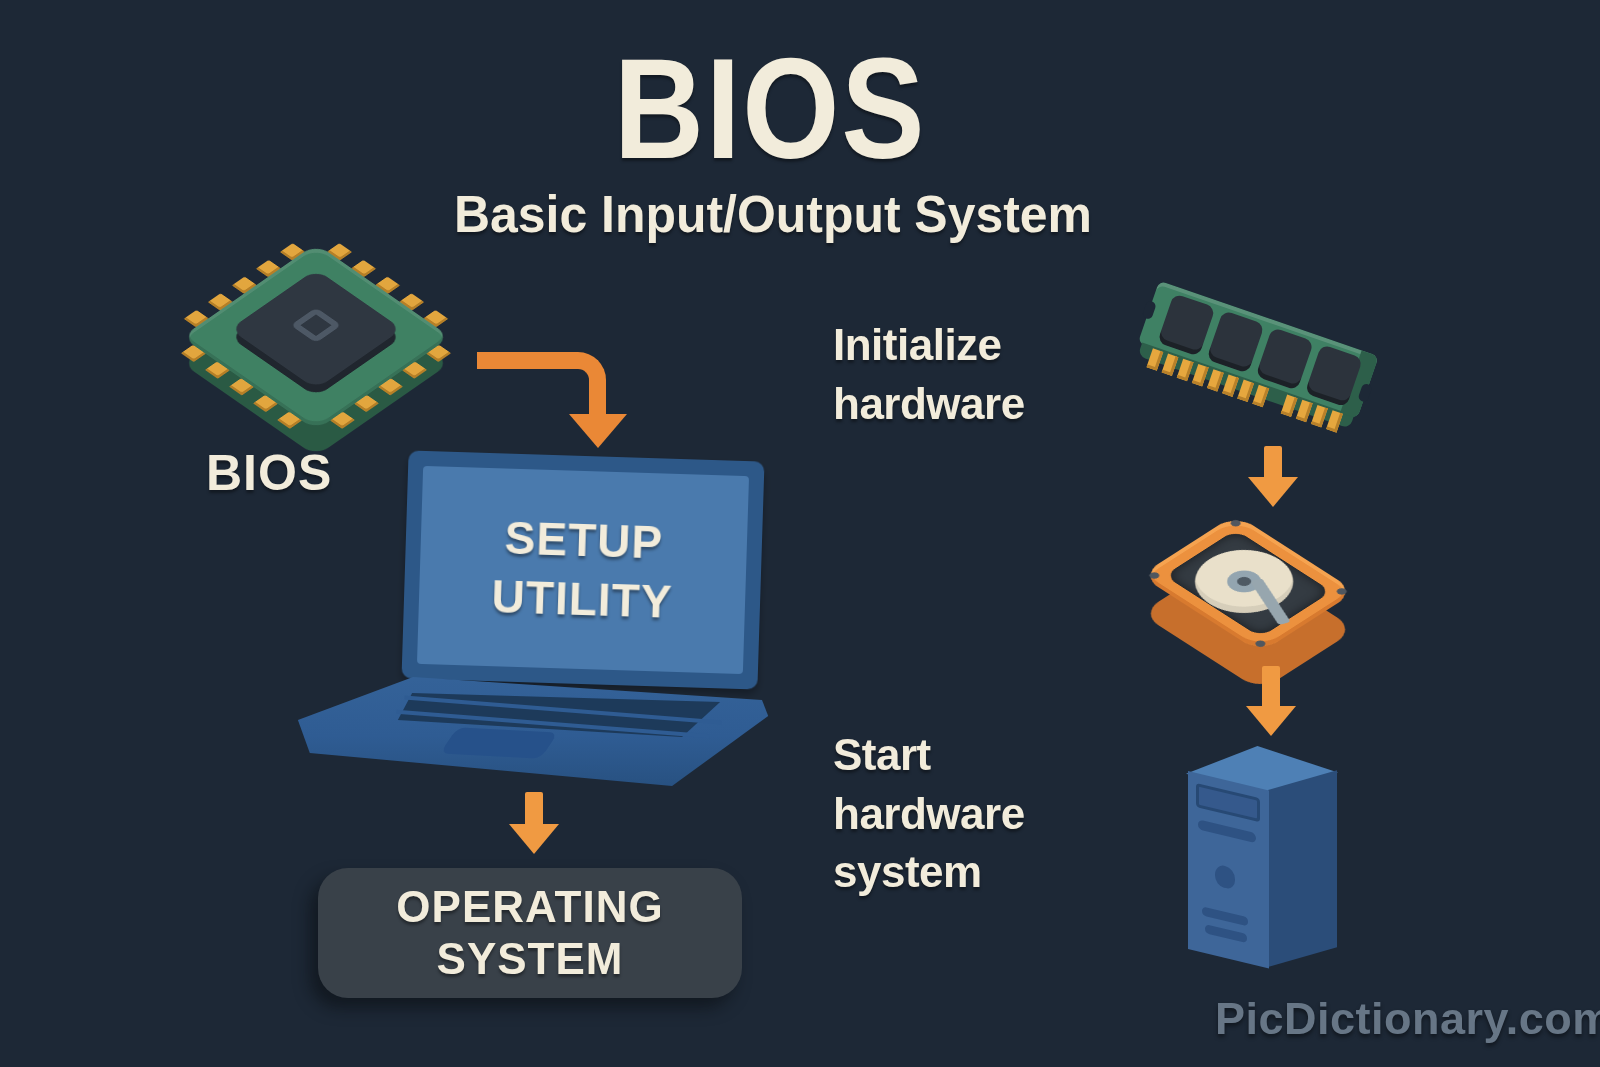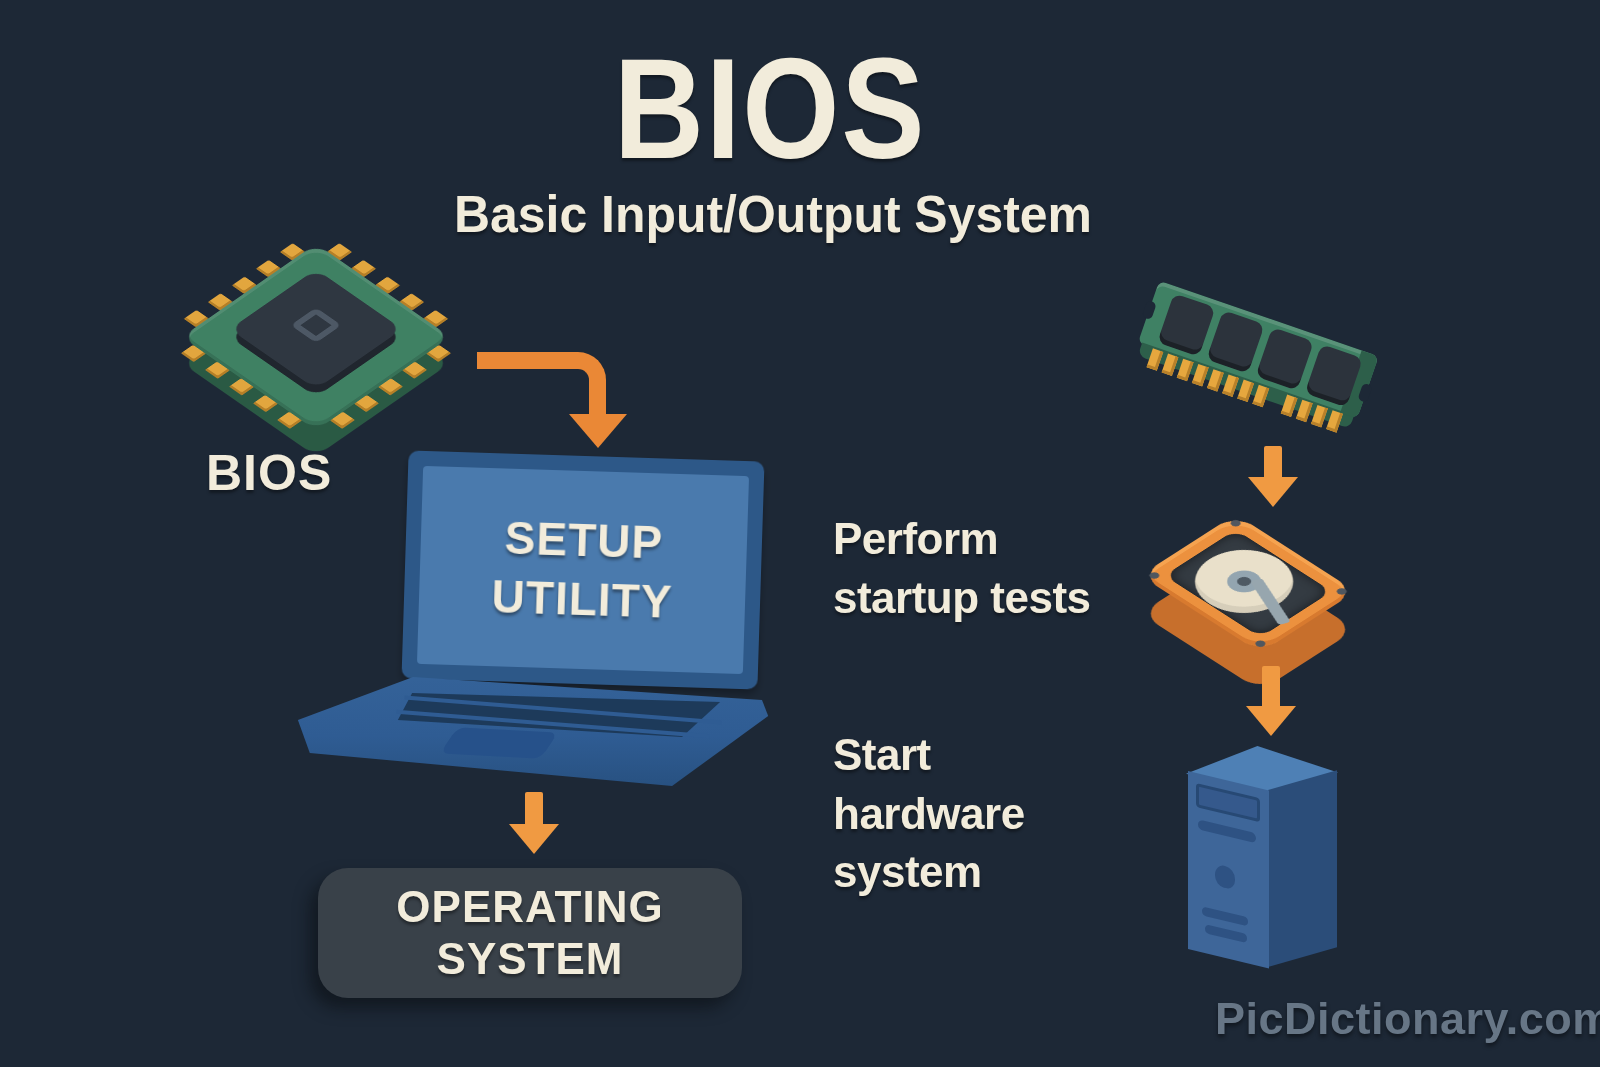--- a/index.html
+++ b/index.html
@@ -218,22 +218,22 @@
   </div>
 
   <div class="shaft" style="left:525px; top:792px; width:18px; height:34px;"></div>
   <div class="head" style="left:509px; top:824px;"></div>
 
   <div class="os-box">
     <div class="t os-text">OPERATING
 SYSTEM</div>
   </div>
 
-  <div class="t step-label" style="top:510px;">Perform
-startup tests</div>
+  <div class="t step-label" style="top:316px;">Initialize
+hardware</div>
   <div class="t step-label" style="top:726px;">Start
 hardware
 system</div>
 
   <div class="ram-scene">
     <div class="ram-body"></div>
     <div class="ram-lip"></div>
     <div class="ram-cap"></div>
     <div class="ram-chip" style="left:18px"></div>
     <div class="ram-chip" style="left:70px"></div>

